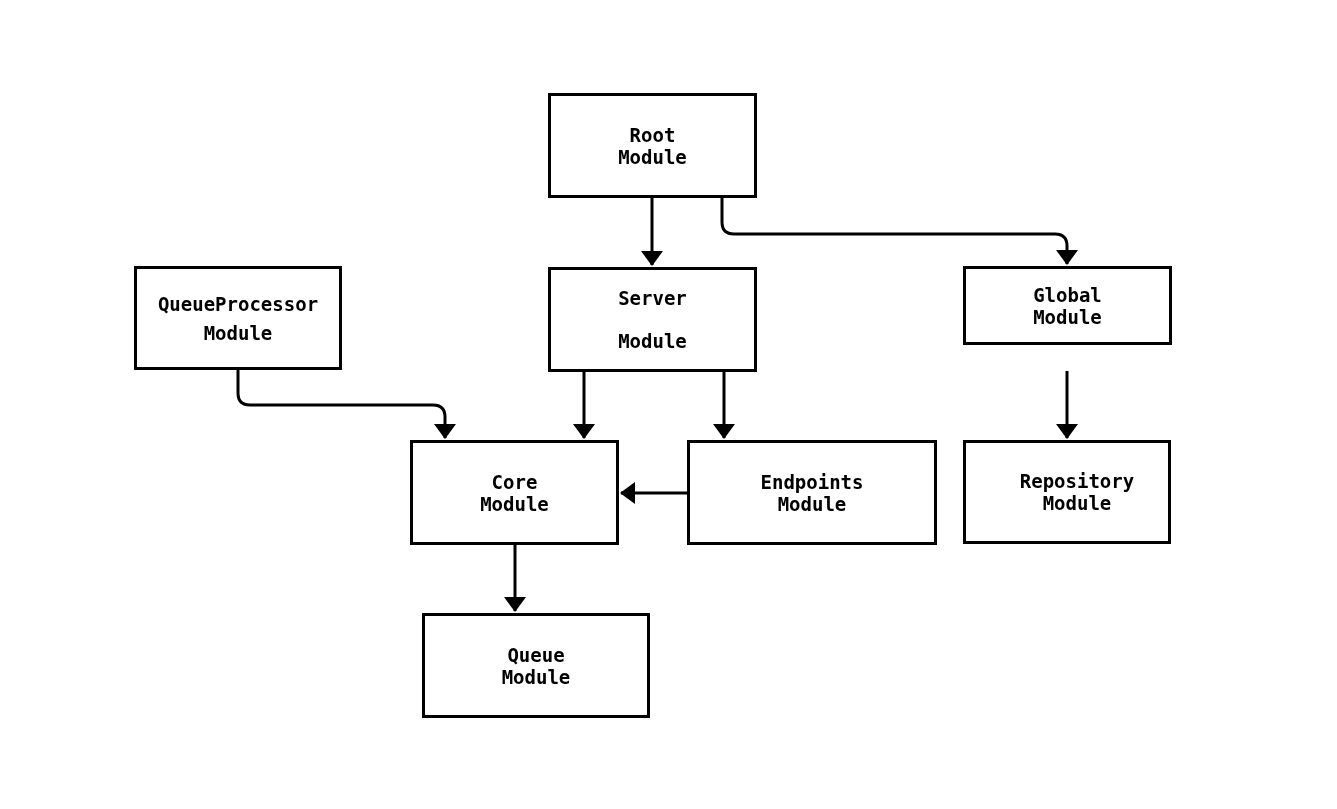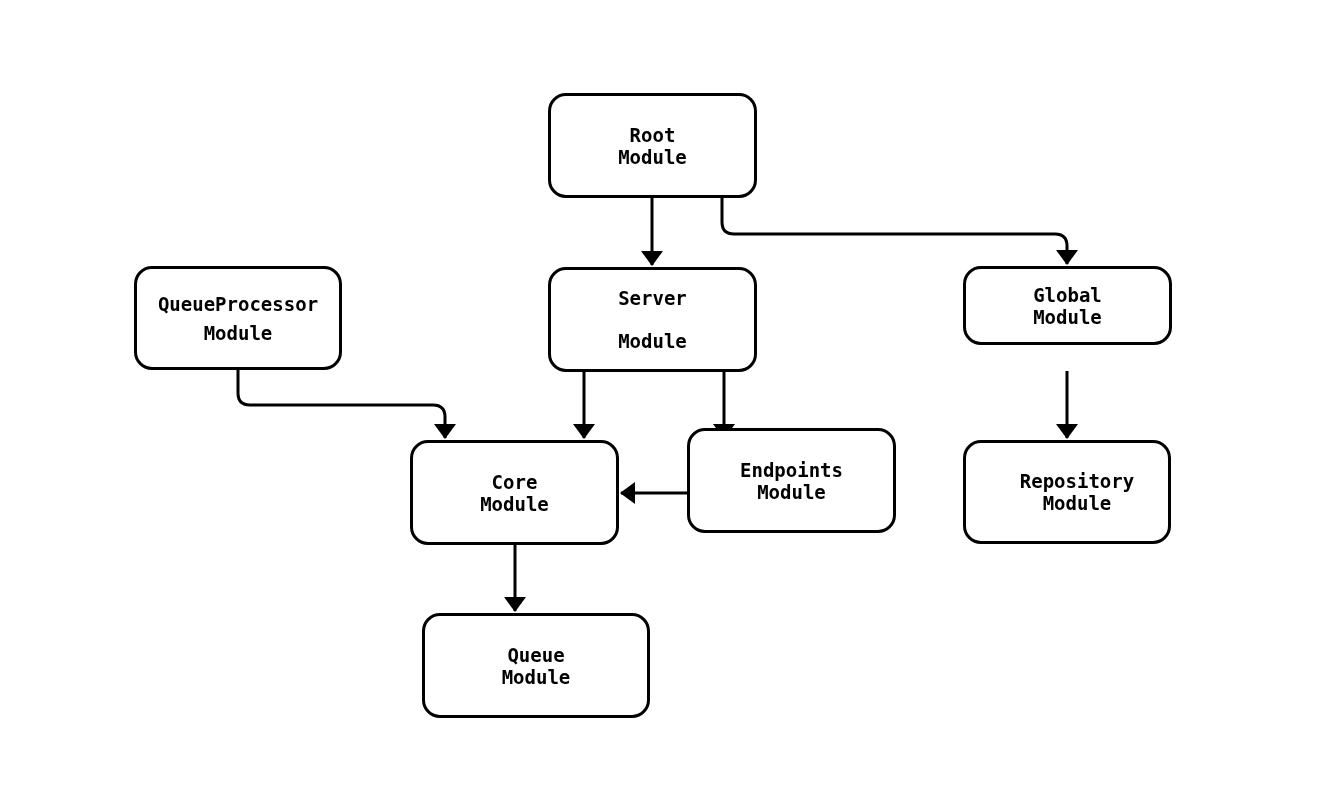--- a/index.html
+++ b/index.html
@@ -16,40 +16,40 @@
   }
   .edges {
     position: absolute; left: 0; top: 0;
     width: 1337px; height: 809px;
     display: block;
   }
   .node {
     position: absolute;
     box-sizing: border-box;
     border: 3px solid #000000;
-    border-radius: 18px;
+    border-radius: 0;
     background: #ffffff;
     display: flex;
     flex-direction: column;
     align-items: center;
     justify-content: center;
     text-align: center;
     font-size: 19px;
     line-height: 22px;
     font-weight: bold;
     color: #000000;
   }
   .node .line { white-space: nowrap; }
 
   #n-root        { left: 548px; top:  93px; width: 209px; height: 105px; }
   #n-qproc       { left: 134px; top: 266px; width: 208px; height: 104px; gap: 7px; }
   #n-server      { left: 548px; top: 267px; width: 209px; height: 105px; }
   #n-global      { left: 963px; top: 266px; width: 209px; height: 79px; }
   #n-core        { left: 410px; top: 440px; width: 209px; height: 105px; }
-  #n-endpoints   { left: 687px; top: 428px; width: 209px; height: 105px; }
+  #n-endpoints   { left: 687px; top: 440px; width: 250px; height: 105px; }
   #n-repository  { left: 963px; top: 440px; width: 208px; height: 104px; padding-left: 20px; }
   #n-queue       { left: 410px; top: 613px; width: 228px; height: 105px; margin-left: 12px; }
 </style>
 </head>
 <body style="background: rgb(255, 255, 255);">
 
 <div class="stage">
 
   <svg class="edges" width="1337" height="809" viewBox="0 0 1337 809" xmlns="http://www.w3.org/2000/svg">
     <defs>

